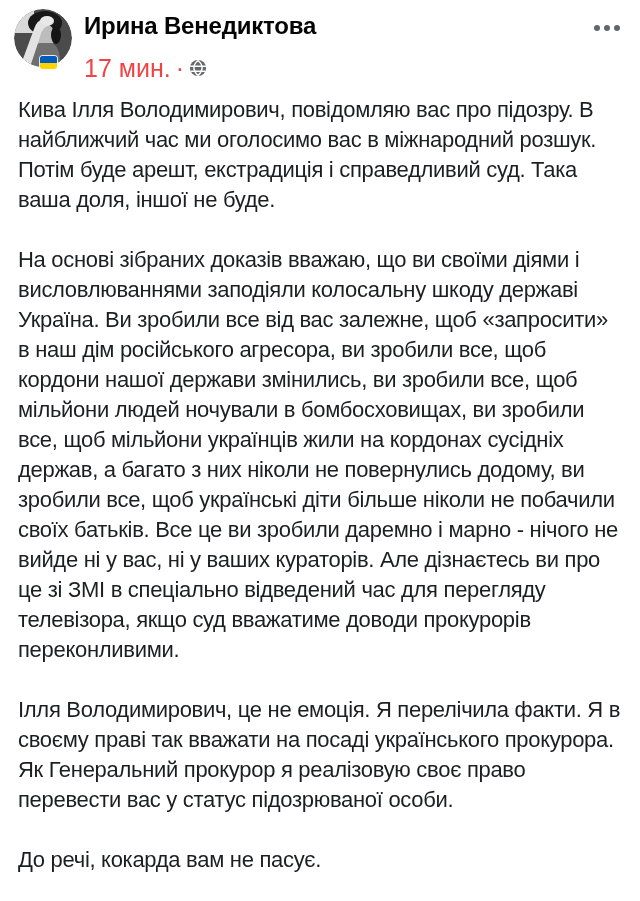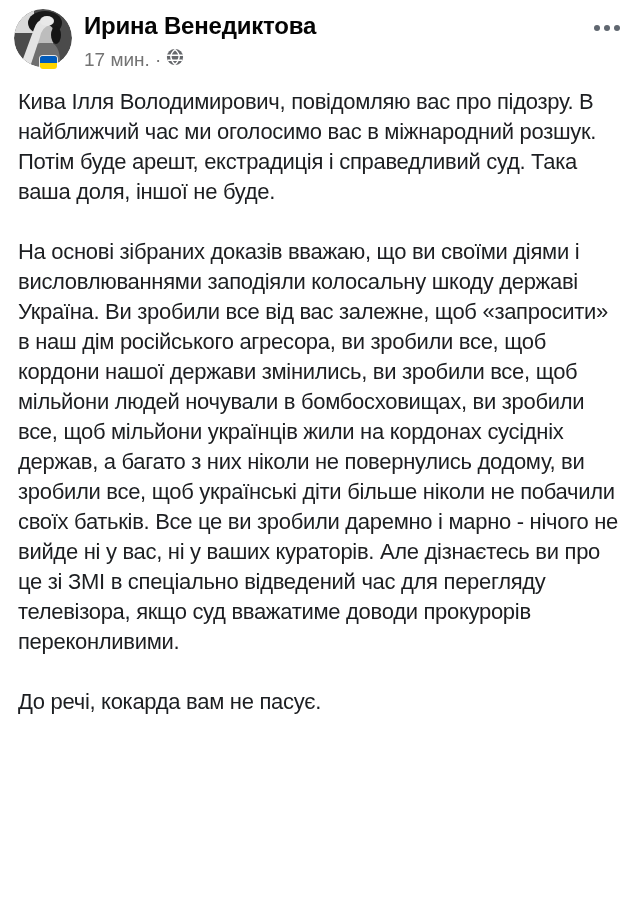--- a/index.html
+++ b/index.html
@@ -47,23 +47,23 @@
     font-size: 24px;
     font-weight: 700;
     color: #050505;
     line-height: 30px;
     letter-spacing: -0.2px;
     cursor: pointer;
   }
   .meta-row {
     display: flex;
     align-items: center;
-    margin-top: 7px;
-    color: #737373;
-    font-size: 19px;
+    margin-top: 16px;
+    color: #ef4444;
+    font-size: 25px;
     line-height: 22px;
   }
   .meta-row .sep { margin: 0 5px; }
   .globe { display: inline-block; }
 
   .menu-button {
     margin-left: auto;
     margin-top: 12px;
     display: flex;
     gap: 4px;
@@ -137,16 +137,17 @@
     <div class="menu-button">
       <i></i>
       <i></i>
       <i></i>
     </div>
   </div>
 
   <div class="body-text">
     <p>Кива Ілля Володимирович, повідомляю вас про підозру. В найближчий час ми оголосимо вас в міжнародний розшук. Потім буде арешт, екстрадиція і справедливий суд. Така ваша доля, іншої не буде.</p>
     <p>На основі зібраних доказів вважаю, що ви своїми діями і висловлюваннями заподіяли колосальну шкоду державі Україна. Ви зробили все від вас залежне, щоб «запросити» в наш дім російського агресора, ви зробили все, щоб кордони нашої держави змінились, ви зробили все, щоб мільйони людей ночували в бомбосховищах, ви зробили все, щоб мільйони українців жили на кордонах сусідніх держав, а багато з них ніколи не повернулись додому, ви зробили все, щоб українські діти більше ніколи не побачили своїх батьків. Все це ви зробили даремно і марно - нічого не вийде ні у вас, ні у ваших кураторів. Але дізнаєтесь ви про це зі ЗМІ в спеціально відведений час для перегляду телевізора, якщо суд вважатиме доводи прокурорів переконливими.</p>
+    <p>Ілля Володимирович, це не емоція. Я перелічила факти. Я в своєму праві так вважати на посаді українського прокурора. Як Генеральний прокурор я реалізовую своє право перевести вас у статус підозрюваної особи.</p>
     <p>До речі, кокарда вам не пасує.</p>
   </div>
 
 </div>
 
 </body></html>

